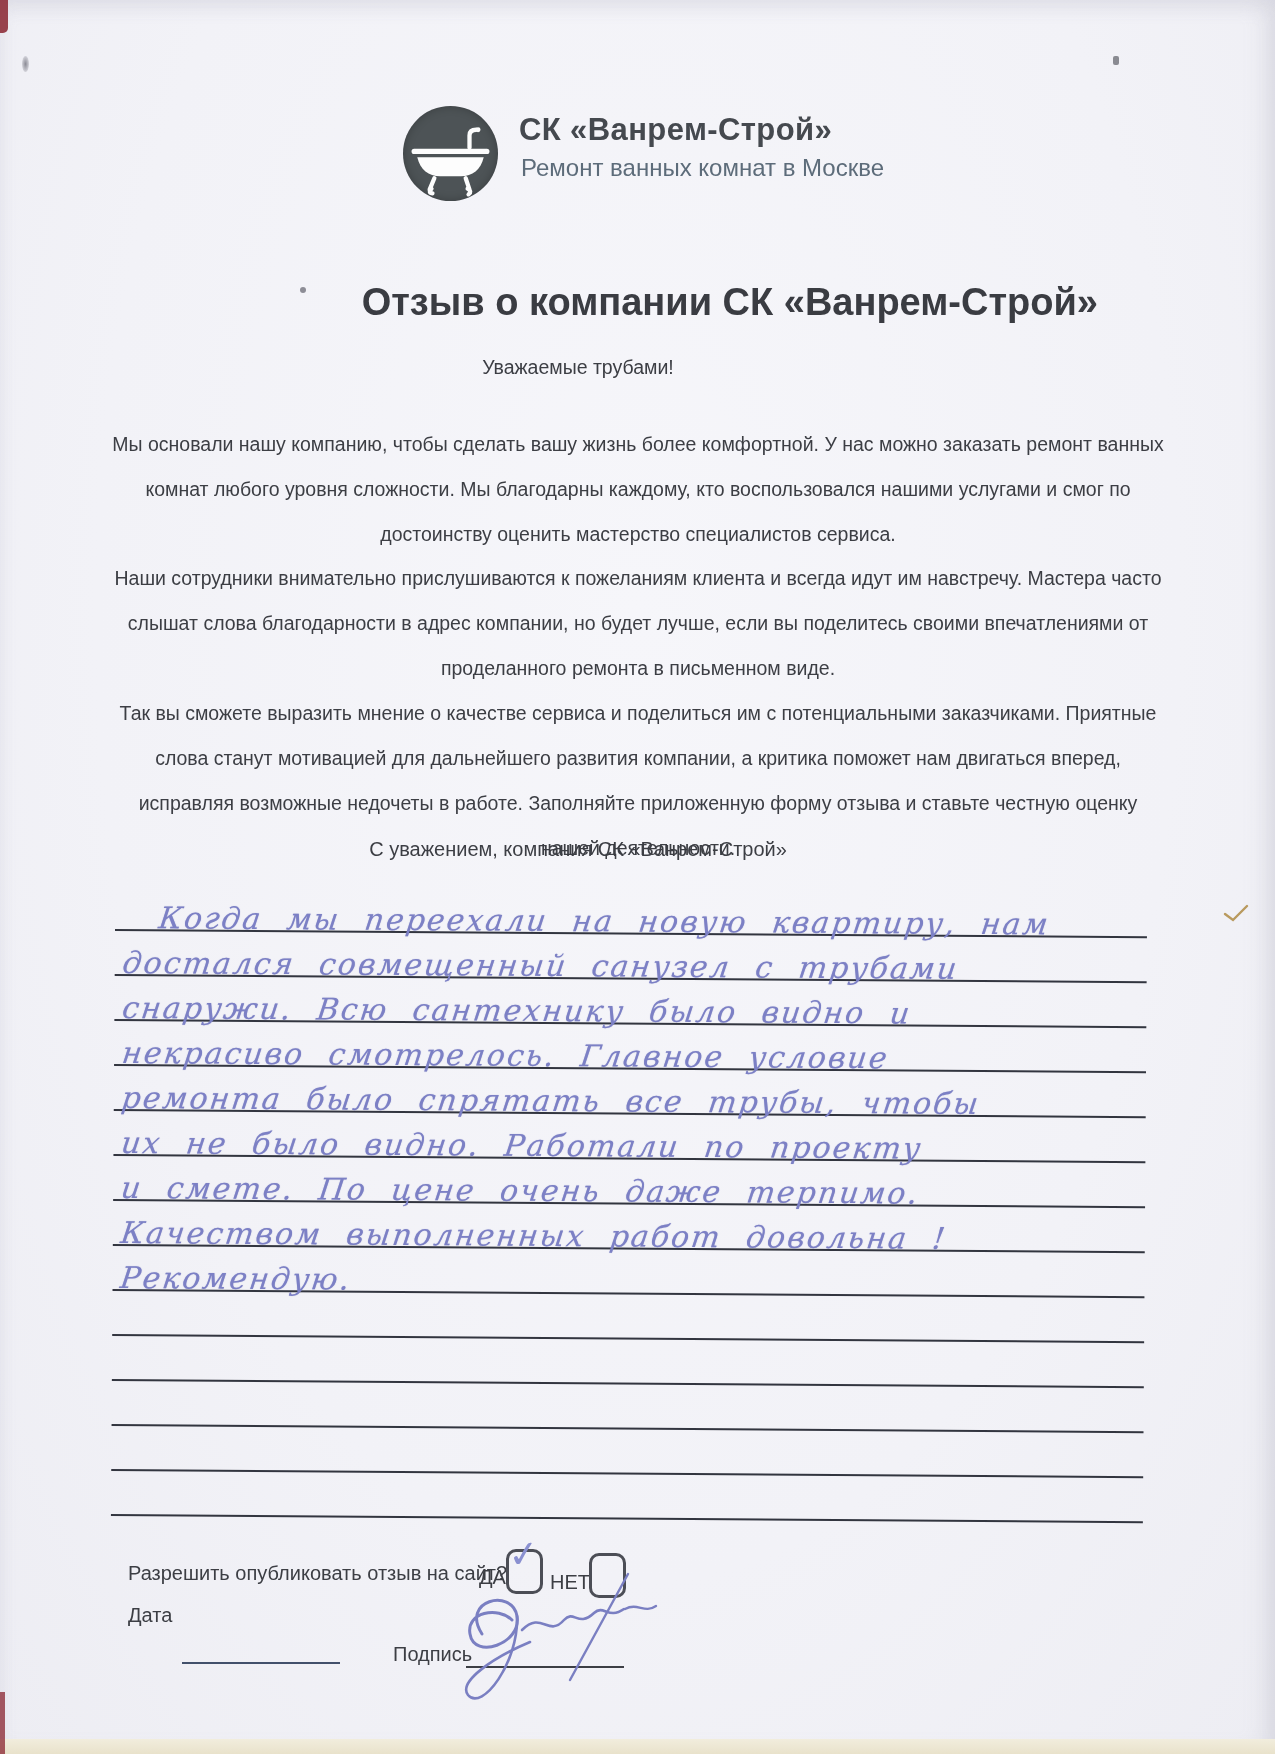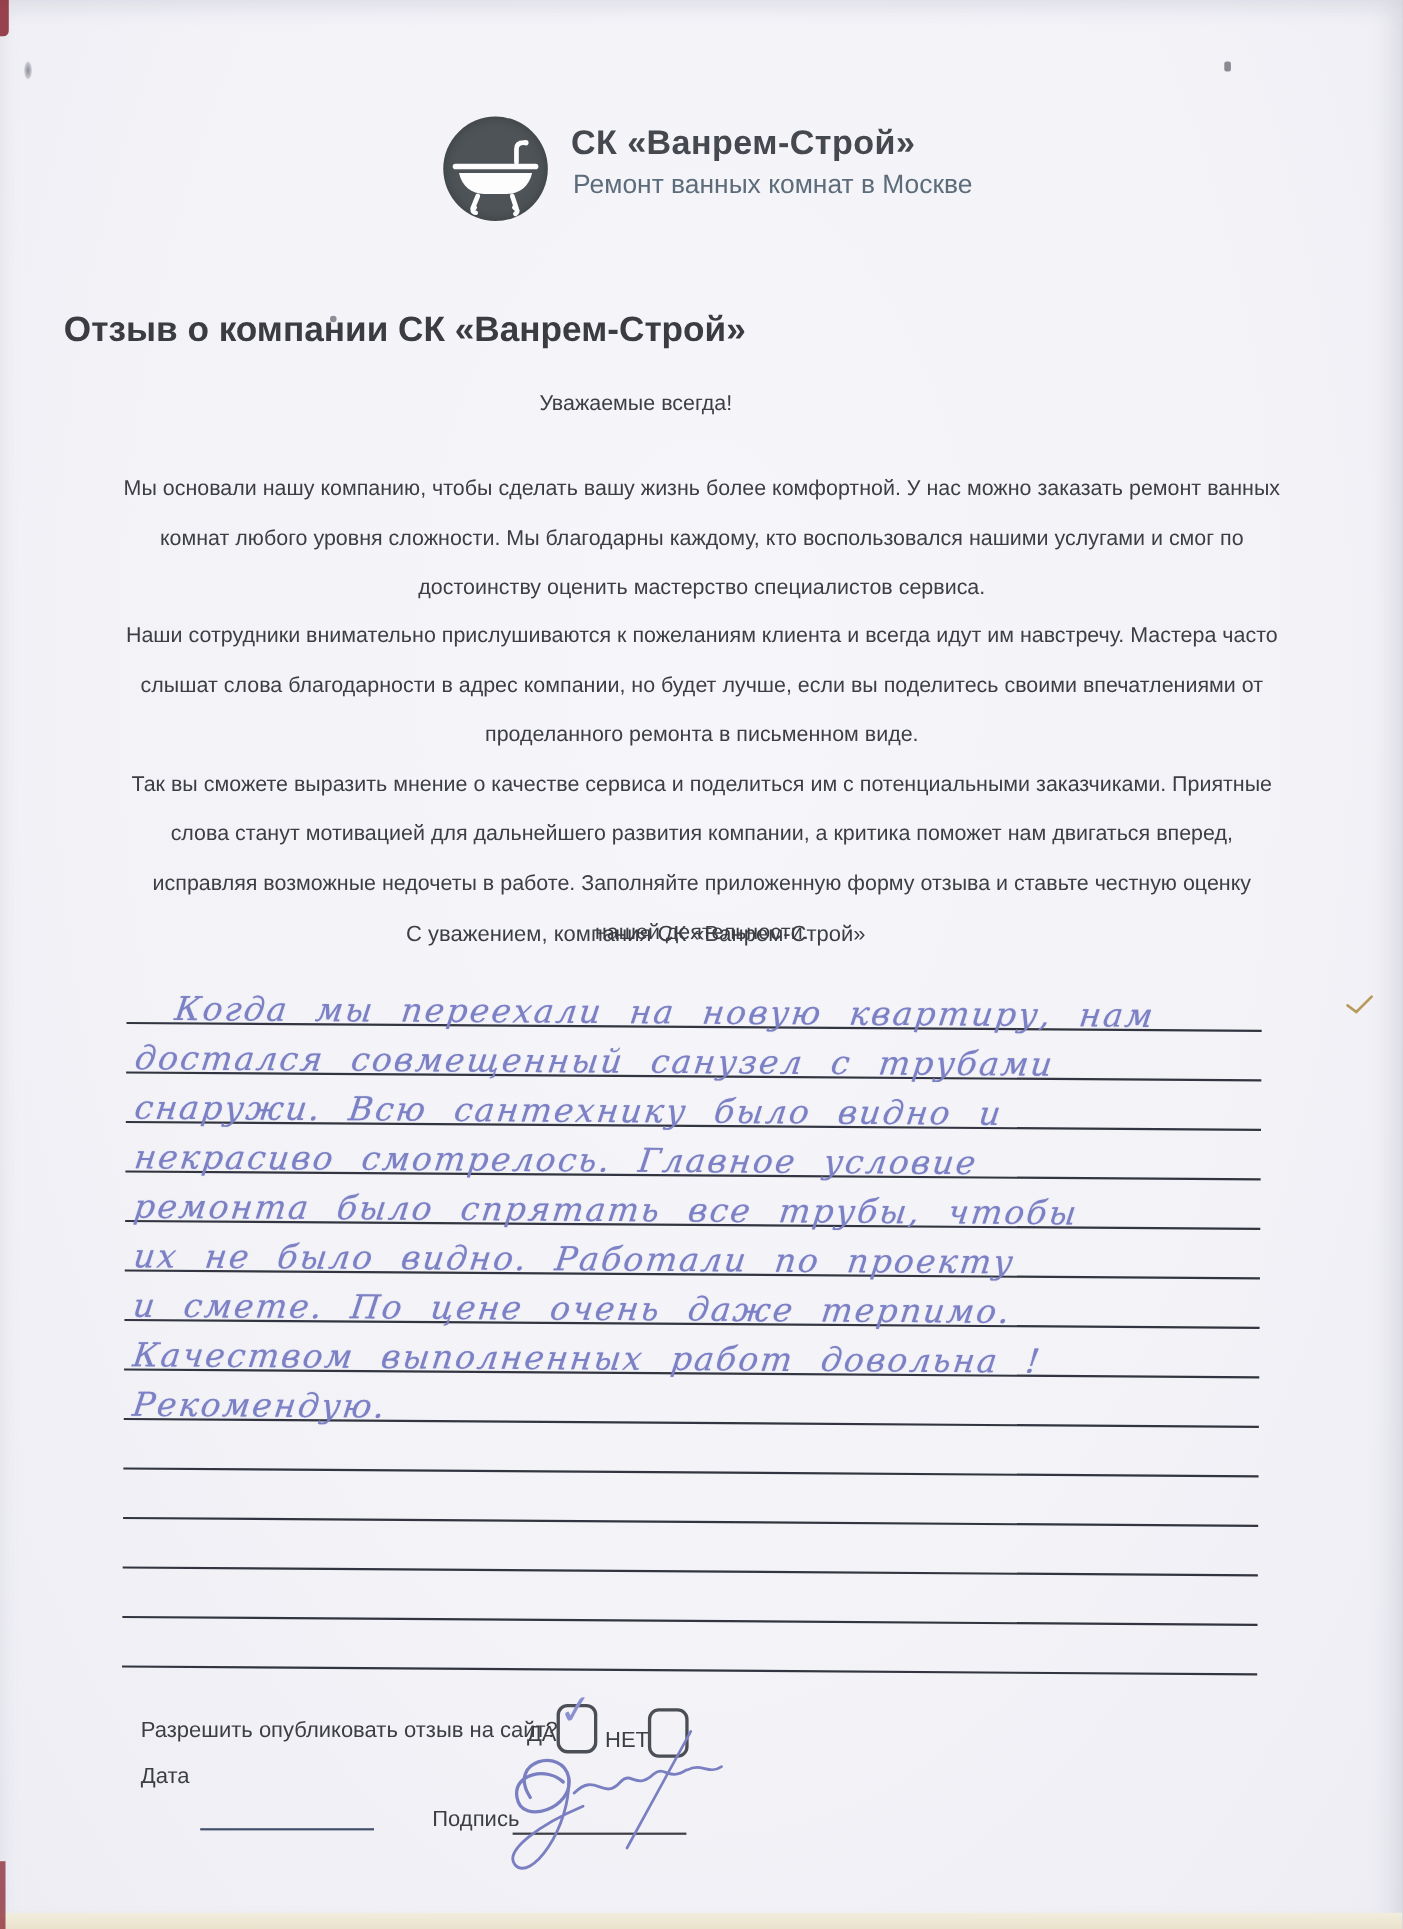--- a/index.html
+++ b/index.html
@@ -29,21 +29,21 @@
     white-space:nowrap;
   }
   .tagline {
     position:absolute; left:521px; top:154px;
     font-size:24px; color:#5d6c7a; white-space:nowrap;
   }
 
   
   .doc-title {
     position:absolute; left:58px; top:281px; width:1040px;
-    text-align:left; font-size:32px; font-weight:bold; color:#3a3c42;
+    text-align:right; font-size:38px; font-weight:bold; color:#3a3c42;
   }
   .greeting {
     position:absolute; left:58px; top:356px; width:1040px;
     text-align:center; font-size:19.5px;
   }
   .para {
     position:absolute; left:108px; width:1060px;
     text-align:center; font-size:19.5px; line-height:45px; color:#3c3e44;
   }
   .para1 { top:402px; }
@@ -130,21 +130,21 @@
       <path d="M33 76 L28 88 M30 87 q-4 4 1 5" stroke="#fdfdfd" stroke-width="4.5" fill="none" stroke-linecap="round"></path>
       <path d="M66 76 L70 88 M68 87 q5 3 1 6" stroke="#fdfdfd" stroke-width="4.5" fill="none" stroke-linecap="round"></path>
       <path d="M70 44 L70 31 Q70 25 77 25" stroke="#fdfdfd" stroke-width="4.5" fill="none" stroke-linecap="round"></path>
       <circle cx="79" cy="25" r="2.6" fill="#fdfdfd"></circle>
     </svg>
   </div>
   <div class="company-name">СК «Ванрем-Строй»</div>
   <div class="tagline">Ремонт ванных комнат в Москве</div>
 
   <div class="doc-title">Отзыв о компании СК «Ванрем-Строй»</div>
-  <div class="greeting">Уважаемые всегда!</div>
+  <div class="greeting">Уважаемые трубами!</div>
   <p class="para para2">Наши сотрудники внимательно прислушиваются к пожеланиям клиента и всегда идут им навстречу. Мастера часто слышат слова благодарности в адрес компании, но будет лучше, если вы поделитесь своими впечатлениями от проделанного ремонта в письменном виде.</p>
   <p class="para para1">Мы основали нашу компанию, чтобы сделать вашу жизнь более комфортной. У нас можно заказать ремонт ванных комнат любого уровня сложности. Мы благодарны каждому, кто воспользовался нашими услугами и смог по достоинству оценить мастерство специалистов сервиса.</p>
   <p class="para para3">Так вы сможете выразить мнение о качестве сервиса и поделиться им с потенциальными заказчиками. Приятные слова станут мотивацией для дальнейшего развития компании, а критика поможет нам двигаться вперед, исправляя возможные недочеты в работе. Заполняйте приложенную форму отзыва и ставьте честную оценку нашей деятельности.</p>
   <div class="closing">С уважением, компания СК «Ванрем-Строй»</div>
 
   <div class="ruled">
     <div class="rule" style="top:885px">
         <span class="hand indent">Когда мы переехали на новую квартиру, нам</span>
       </div>
     <div class="rule" style="top:930px">

